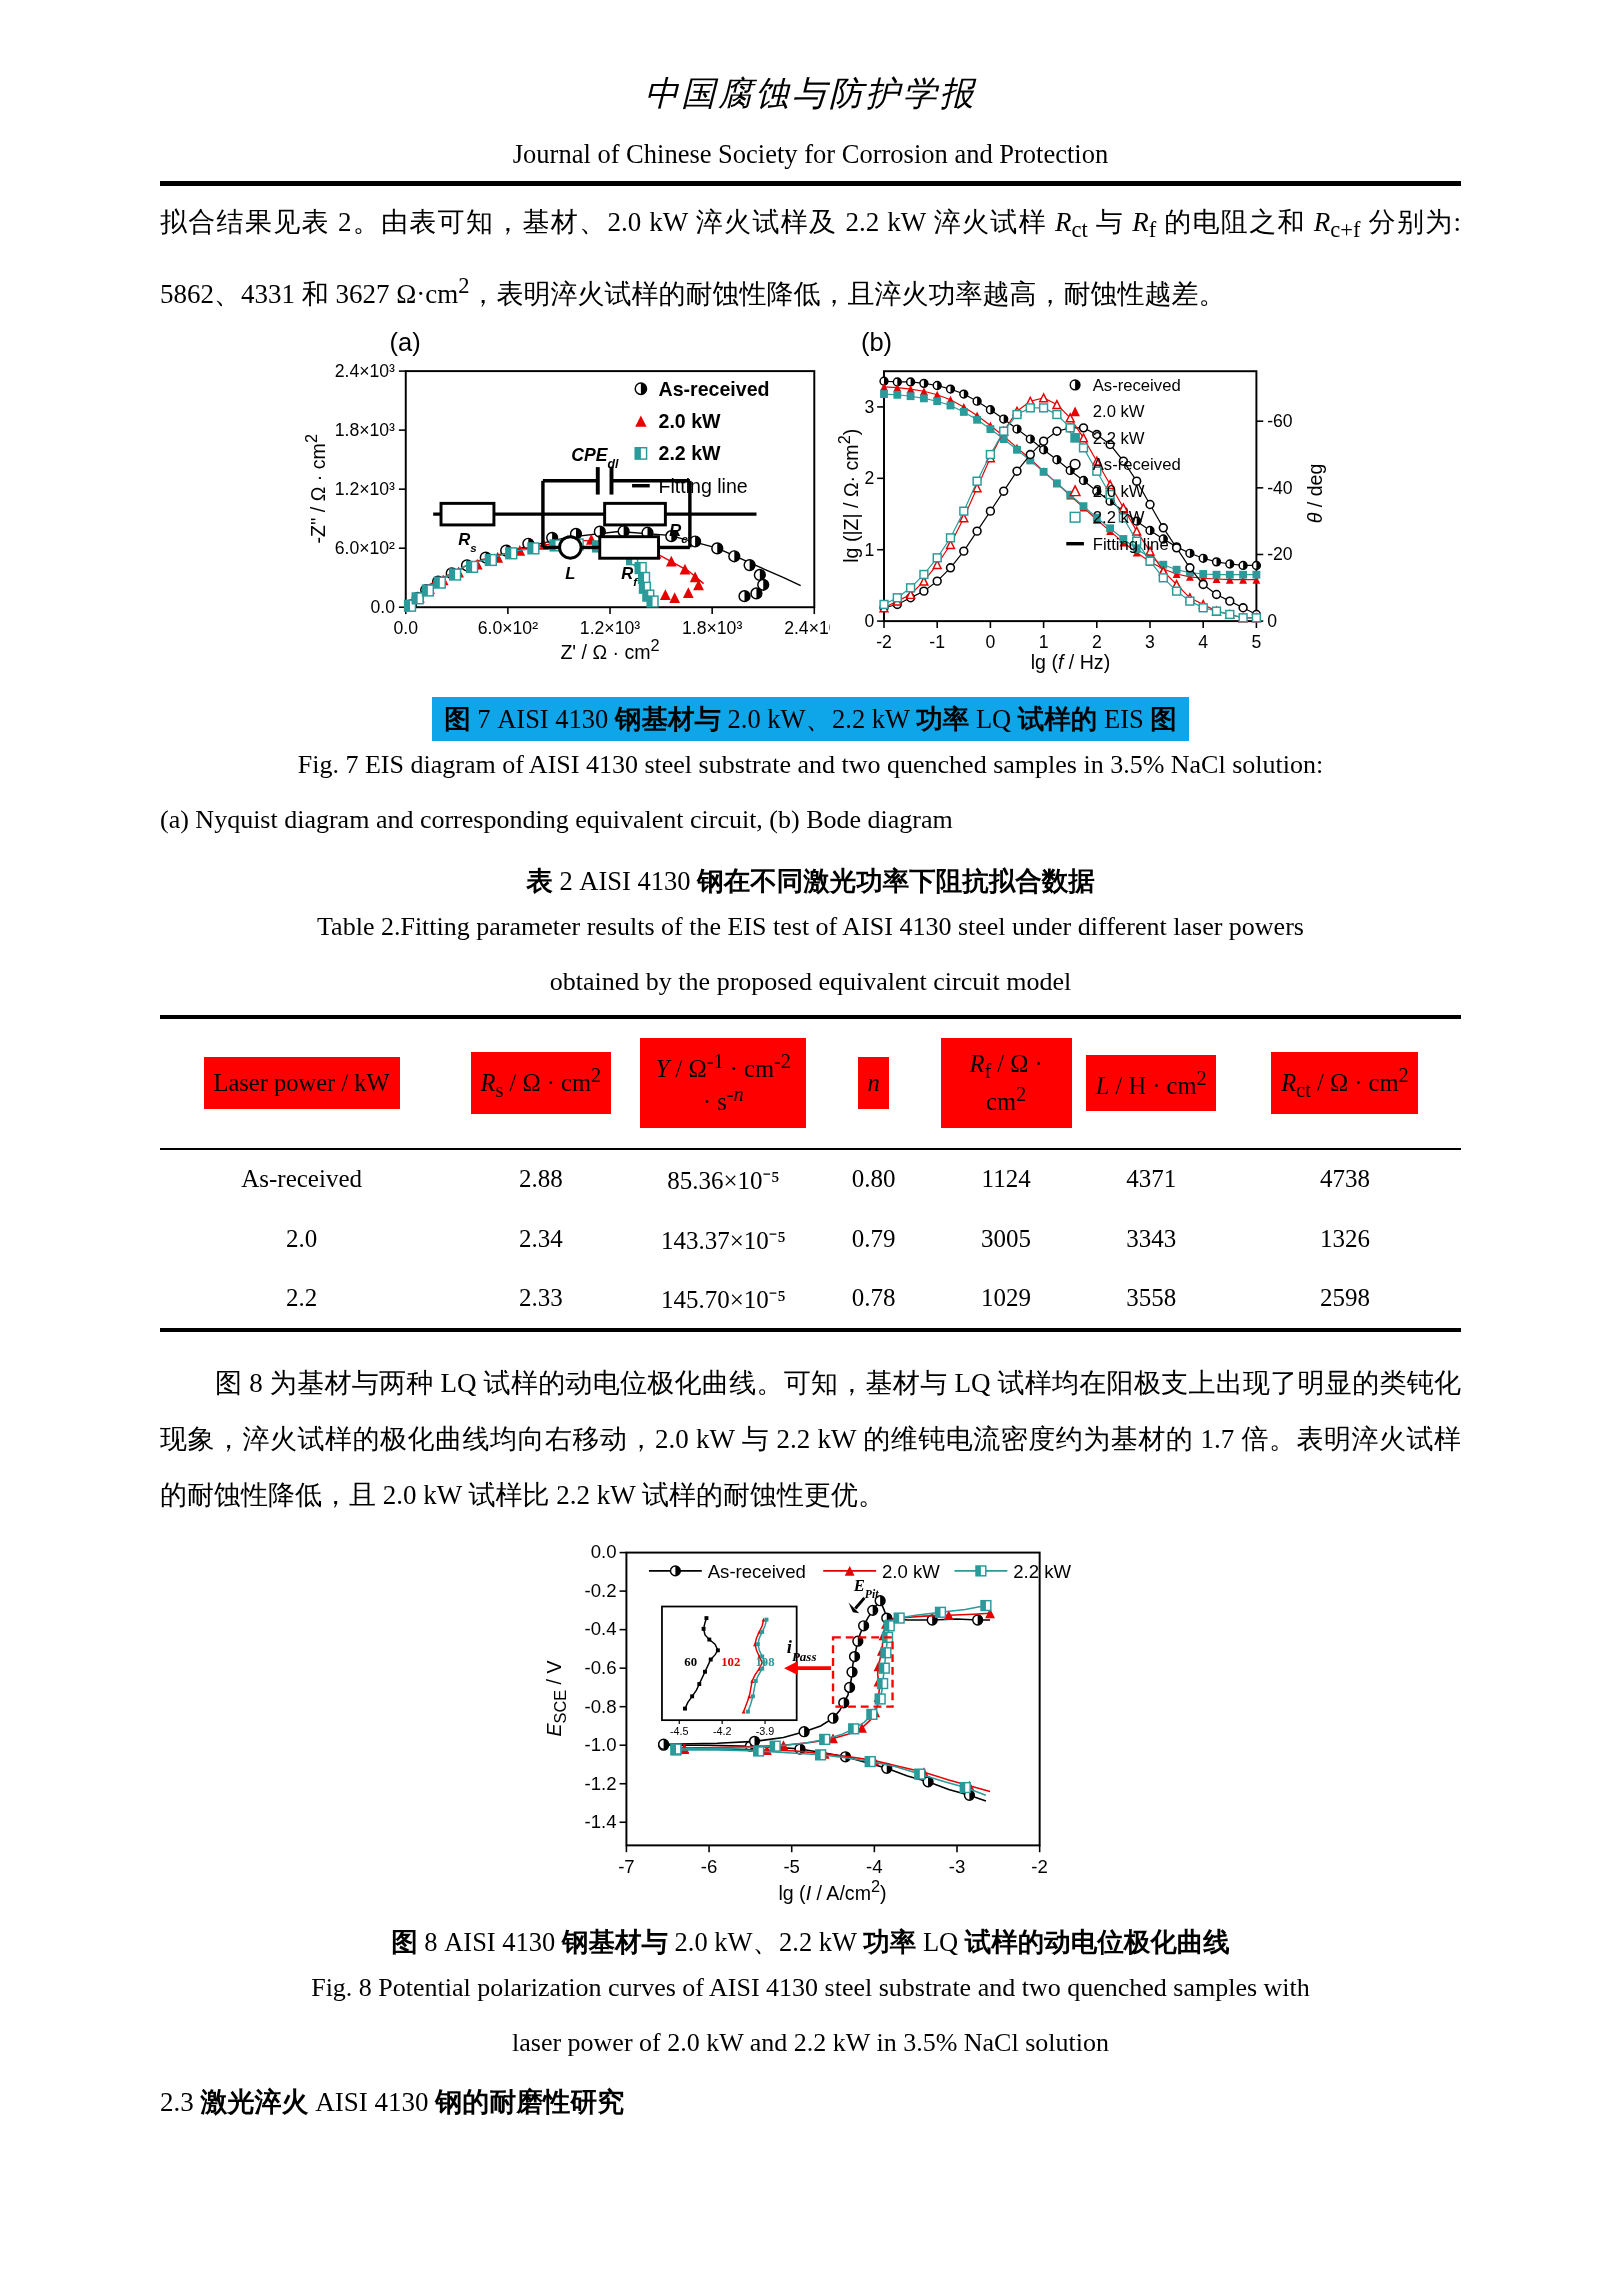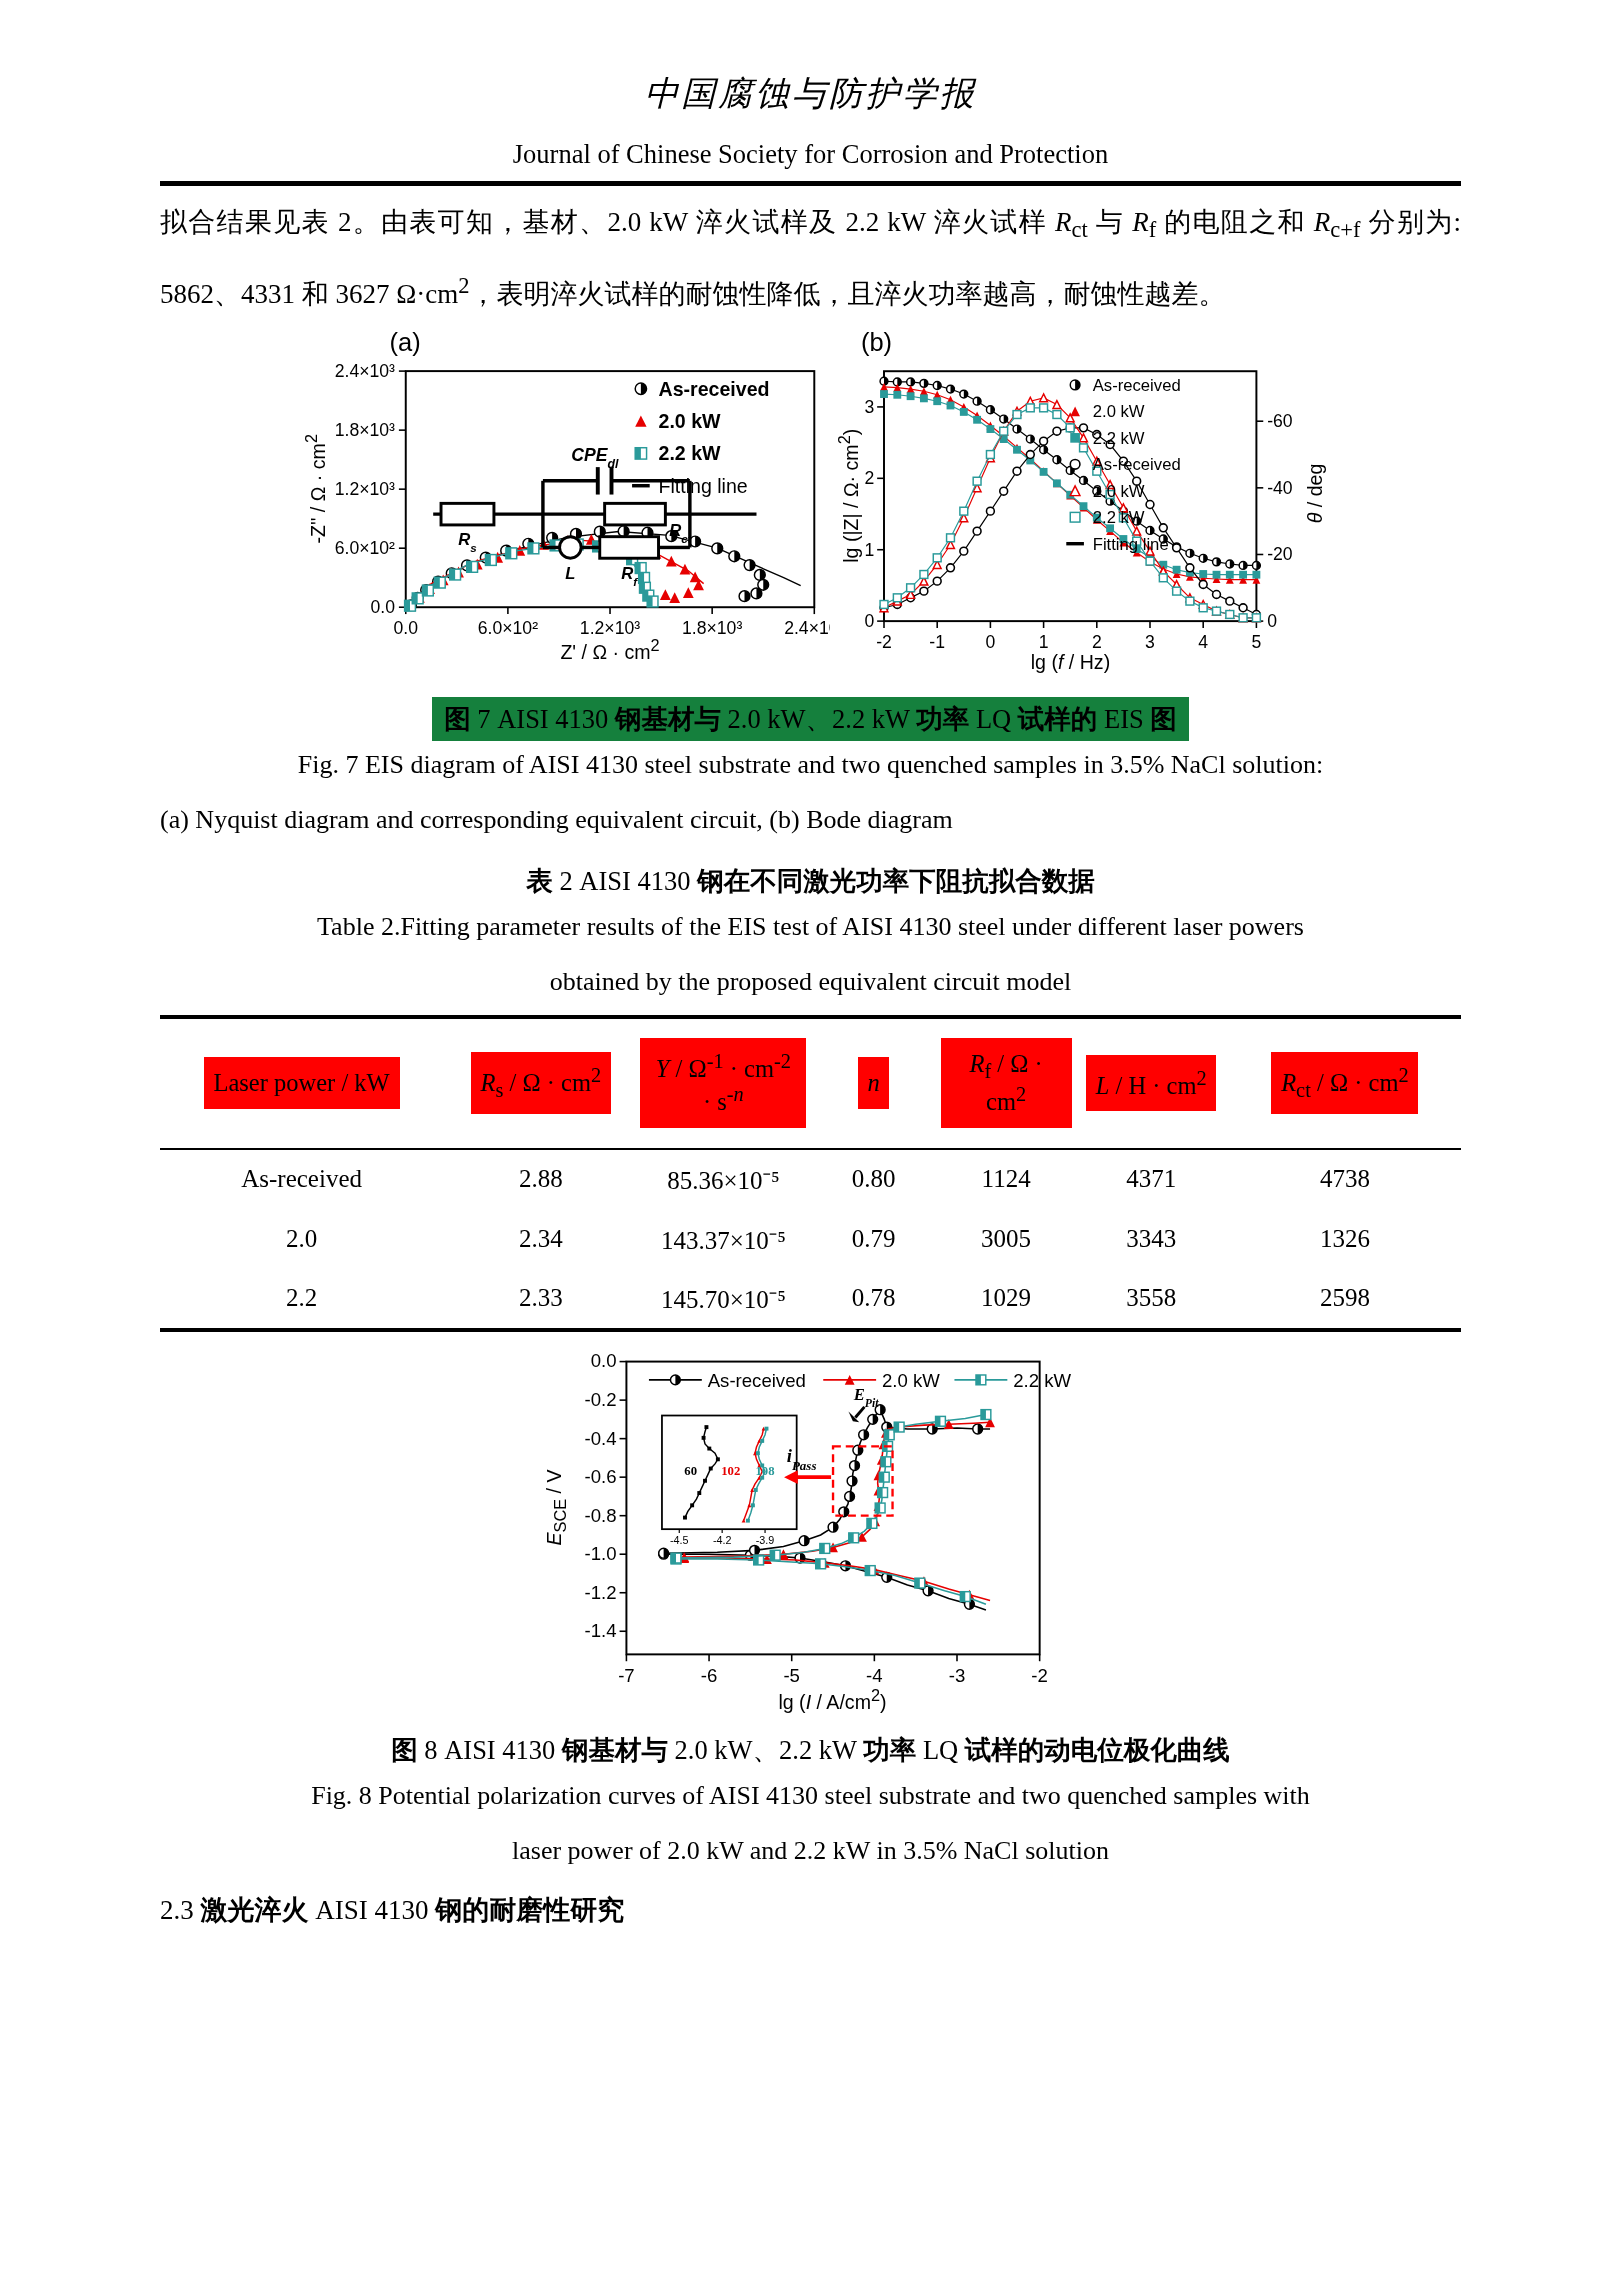--- a/index.html
+++ b/index.html
@@ -15,21 +15,21 @@
   .hei{font-family:"Liberation Sans",sans-serif;font-weight:bold;}
   .figrow{margin-top:5.9px;display:flex;justify-content:center;align-items:flex-start;gap:5.9px;}
   .chart{position:relative;flex:0 0 auto;}
   #chartA{width:534px;height:338px;}
   #chartB{width:490px;height:353px;}
   #chartC{width:534px;height:377px;margin:9.8px auto 0;}
   .panel-lab{position:absolute;font-family:"Liberation Sans",sans-serif;font-size:25.5px;}
   .axlab{position:absolute;text-align:center;font-family:"Liberation Sans",sans-serif;font-size:19.6px;}
   .rot{transform:rotate(-90deg);}
   .cap-zh{text-align:center;margin-top:19.6px;font-size:26.5px;}
-  .red-hl{background:#15803d;padding:6.9px 11.8px;}
+  .red-hl{background:#0ea5e9;padding:6.9px 11.8px;}
   .cap-en{font-size:26px;line-height:55px;}
   .center{text-align:center;}
   .t2zh{margin-top:15.7px;}
   table.t2{width:1301px;margin:5.9px auto 0;border-collapse:collapse;
            border-top:4.9px solid #000;border-bottom:4.9px solid #000;}
   table.t2 thead tr{border-bottom:2.9px solid #000;}
   table.t2 th{font-weight:normal;text-align:center;padding:19.6px 2px;font-size:24.5px;}
   table.t2 th .hl{background:#ff0000;display:inline-block;padding:11.8px 9.8px;}
   table.t2 td{text-align:center;font-size:25px;padding:12.7px 2px;}
   .sec{margin-top:14px;font-size:27px;}
@@ -529,20 +529,21 @@
             <td>2.33</td>
             <td>145.70×10⁻⁵</td>
             <td>0.78</td>
             <td>1029</td>
             <td>3558</td>
             <td>2598</td>
           </tr>
         </tbody>
     </table>
 
+    <div class="para p2">图 8 为基材与两种 LQ 试样的动电位极化曲线。可知，基材与 LQ 试样均在阳极支上出现了明显的类钝化现象，淬火试样的极化曲线均向右移动，2.0 kW 与 2.2 kW 的维钝电流密度约为基材的 1.7 倍。表明淬火试样的耐蚀性降低，且 2.0 kW 试样比 2.2 kW 试样的耐蚀性更优。</div>
 
     <div class="chart" id="chartC">
       <div class="axlab" style="left:82px;top:344px;width:414px">lg (<i>I</i> / A/cm<sup>2</sup>)</div>
       <div class="axlab rot" style="left:-134px;top:152px;width:293px"><i>E</i><sub>SCE</sub> / V</div>
     <svg width="534" height="377" viewBox="0 0 545 385">
           <rect x="84" y="20" width="422" height="299" fill="none" stroke="#000" stroke-width="2"></rect>
           <line x1="84" y1="319" x2="84" y2="326" stroke="#000" stroke-width="1.6"></line>
           <text x="84" y="347" fill="#000" font-size="19" text-anchor="middle" font-family="&quot;Liberation Sans&quot;,sans-serif">-7</text>
           <line x1="168.4" y1="319" x2="168.4" y2="326" stroke="#000" stroke-width="1.6"></line>
           <text x="168.4" y="347" fill="#000" font-size="19" text-anchor="middle" font-family="&quot;Liberation Sans&quot;,sans-serif">-6</text>

